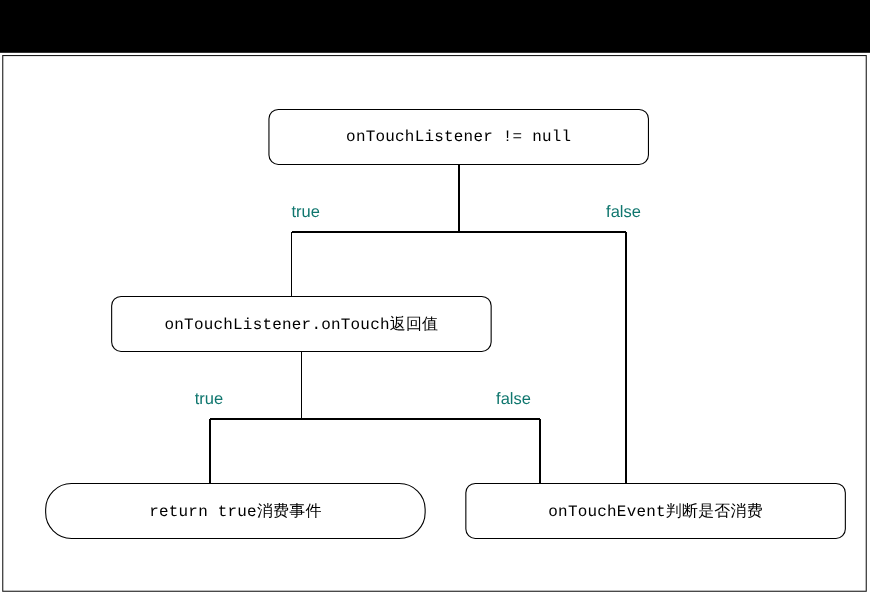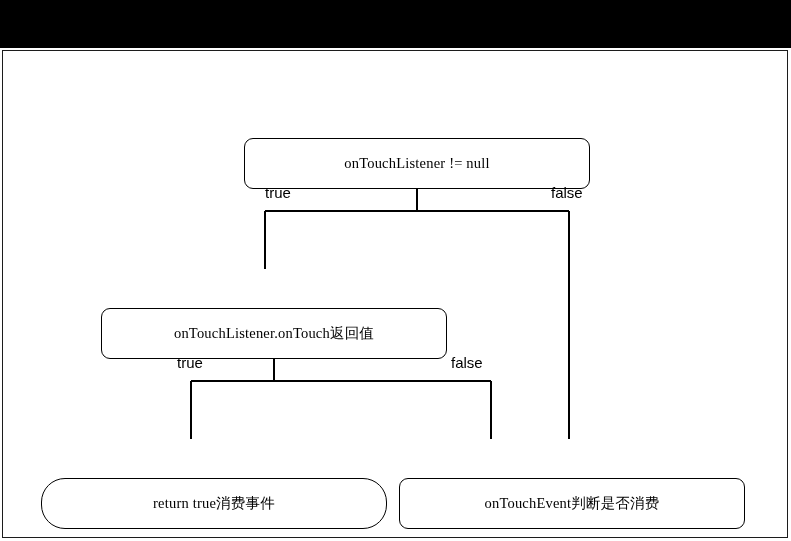--- a/index.html
+++ b/index.html
@@ -50,38 +50,37 @@
   
   .node {
     position: absolute;
     box-sizing: border-box;
     border: 1.6px solid #000000;
     border-radius: 9px;
     background: #ffffff;
     display: flex;
     align-items: center;
     justify-content: center;
-    font-family: Liberation Serif, serif;
+    font-family: Liberation Mono, monospace;
     font-size: 14.5px;
     color: #000000;
     letter-spacing: 0.2px;
     white-space: nowrap;
-    margin-top: 39px;
   }
   #node-root   { left: 241px; top:  48px; width: 346px; height: 51px; }
   #node-return { left:  98px; top: 218px; width: 346px; height: 51px; }
   #node-true   { left:  38px; top: 388px; width: 346px; height: 51px; border-radius: 24px; }
-  #node-event  { left: 396px; top: 388px; width: 346px; height: 51px; }
+  #node-event  { left: 420px; top: 388px; width: 346px; height: 51px; }
 
   
   .edge-label {
     position: absolute;
     font-family: "Liberation Sans", sans-serif;
     font-size: 15px;
-    color: #000000;
+    color: #0f766e;
     white-space: nowrap;
   }
   #label-root-true   { left: 262px; top: 133px; }
   #label-root-false  { left: 548px; top: 133px; }
   #label-ret-true    { left: 174px; top: 303px; }
   #label-ret-false   { left: 448px; top: 303px; }
 </style>
 </head>
 <body>
 

